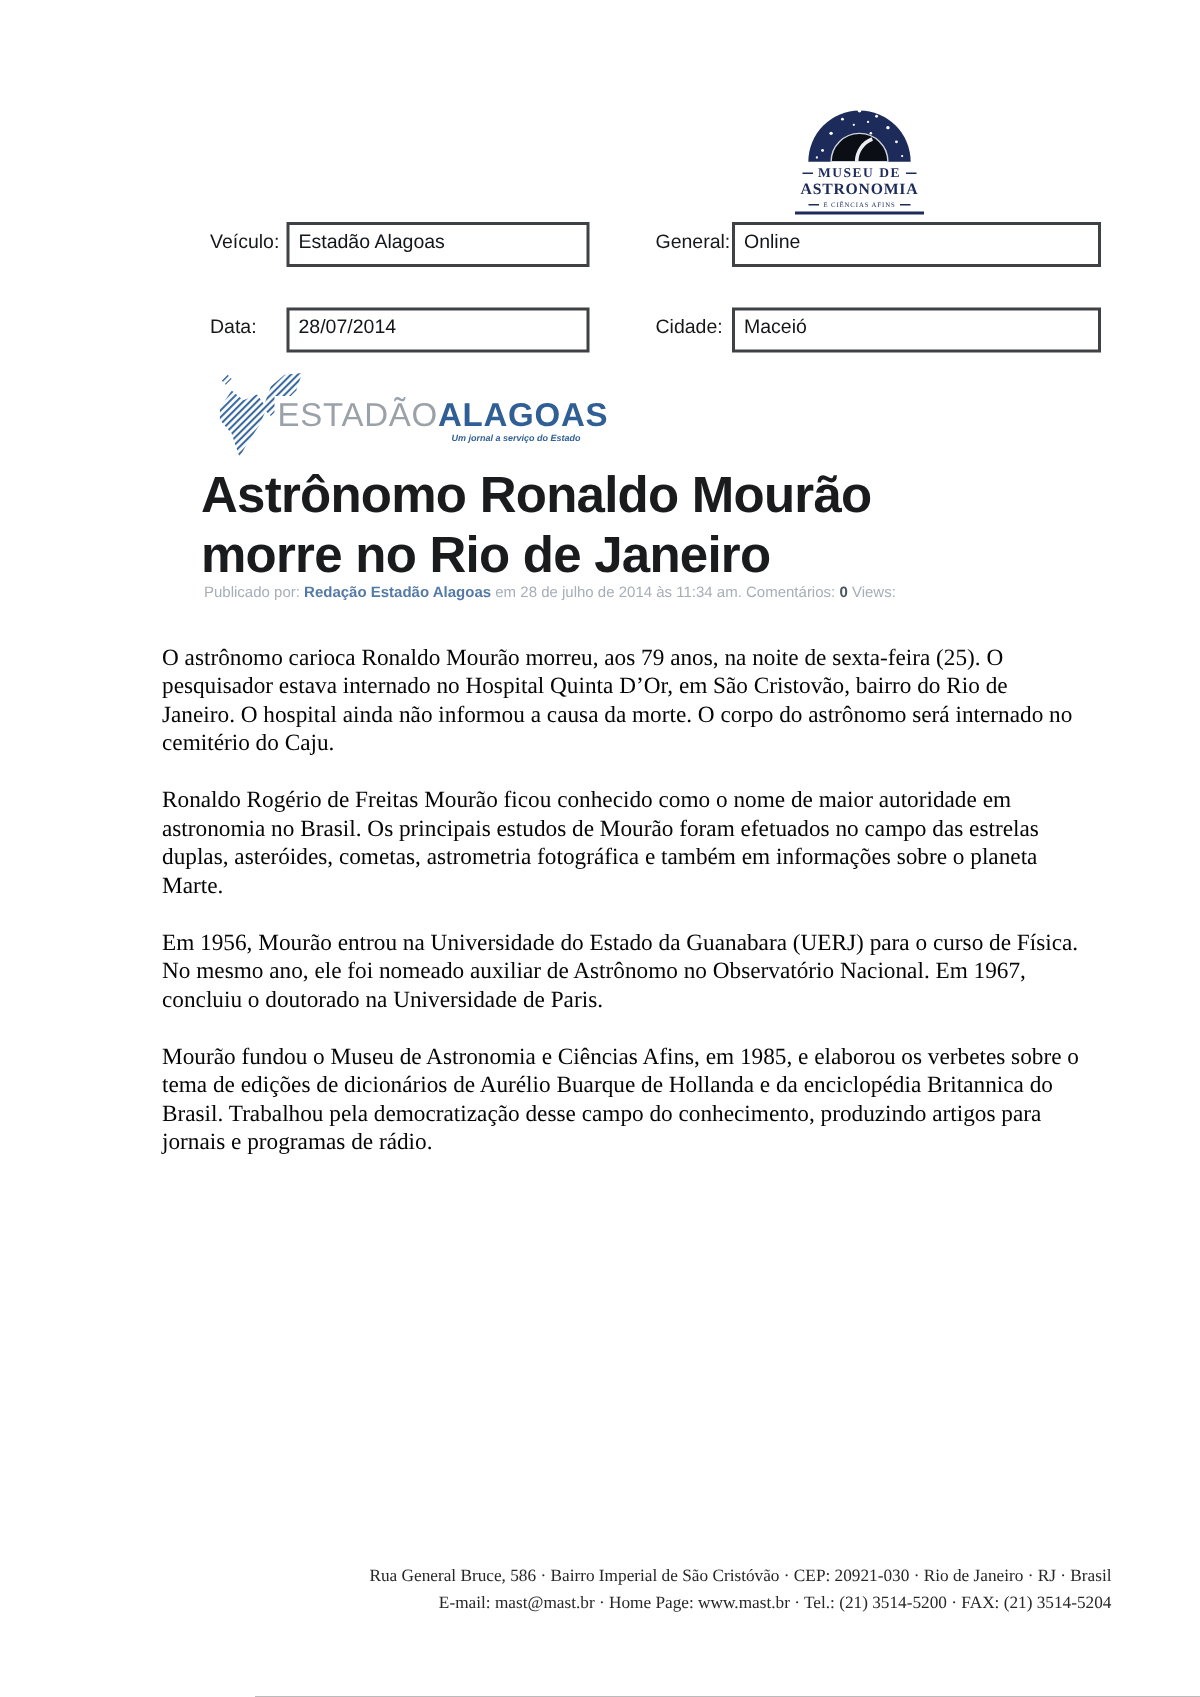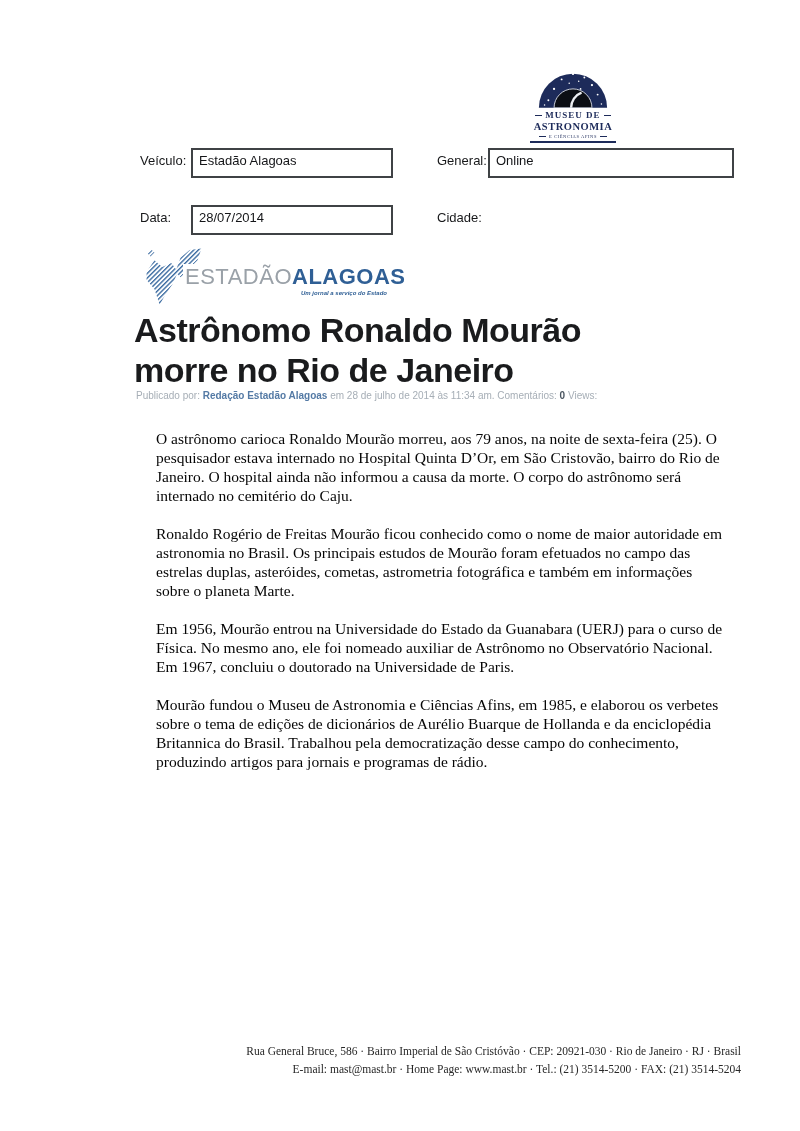--- a/index.html
+++ b/index.html
@@ -52,21 +52,21 @@
 
   
   .headline { position:absolute; left:134px; top:310px; width:545px;
               font-size:34px; font-weight:bold; color:#1a1b1d; line-height:40px; letter-spacing:-0.5px; }
   .byline { position:absolute; left:136px; top:390px; font-size:10px; color:#a6aeb6; }
   .byline .author { color:#547aa5; font-weight:bold; }
   .byline .count { color:#4a5560; font-weight:bold; }
 
   .article-body { position:absolute; left:108px; top:429px; width:616px;
                   font-family:"Liberation Serif", serif; font-size:15.5px; line-height:19px; color:#060606; }
-  .article-body p { margin-bottom:19px;margin-left:48px; }
+  .article-body p { margin-bottom:19px; }
 
   
   .footer { position:absolute; right:59px; top:1043px; width:560px; text-align:right;
             font-family:"Liberation Serif", serif; font-size:11.5px; line-height:17.5px; color:#272727; }
 </style>
 </head>
 <body>
 
 <div class="page">
 
@@ -111,20 +111,21 @@
   <span class="field-label" id="lbl-veiculo">Veículo:</span>
   <div class="field-box" id="box-veiculo">Estadão Alagoas</div>
 
   <span class="field-label" id="lbl-editoria">General:</span>
   <div class="field-box" id="box-editoria">Online</div>
 
   <span class="field-label" id="lbl-data">Data:</span>
   <div class="field-box" id="box-data">28/07/2014</div>
 
   <span class="field-label" id="lbl-cidade">Cidade:</span>
+  <div class="field-box" id="box-cidade">Maceió</div>
 
   <div class="ea-logo">
     <svg class="ea-map" width="86" height="62" viewBox="0 0 100 95">
       <defs>
         <pattern id="hatch" width="5" height="5" patternUnits="userSpaceOnUse" patternTransform="rotate(45)">
           <rect width="5" height="5" fill="#ffffff"></rect>
           <line x1="1" y1="0" x2="1" y2="5" stroke="#3a6aa0" stroke-width="2.2"></line>
         </pattern>
       </defs>
       <polygon points="10,12 16,6 20,10 14,16" fill="url(#hatch)"></polygon>

